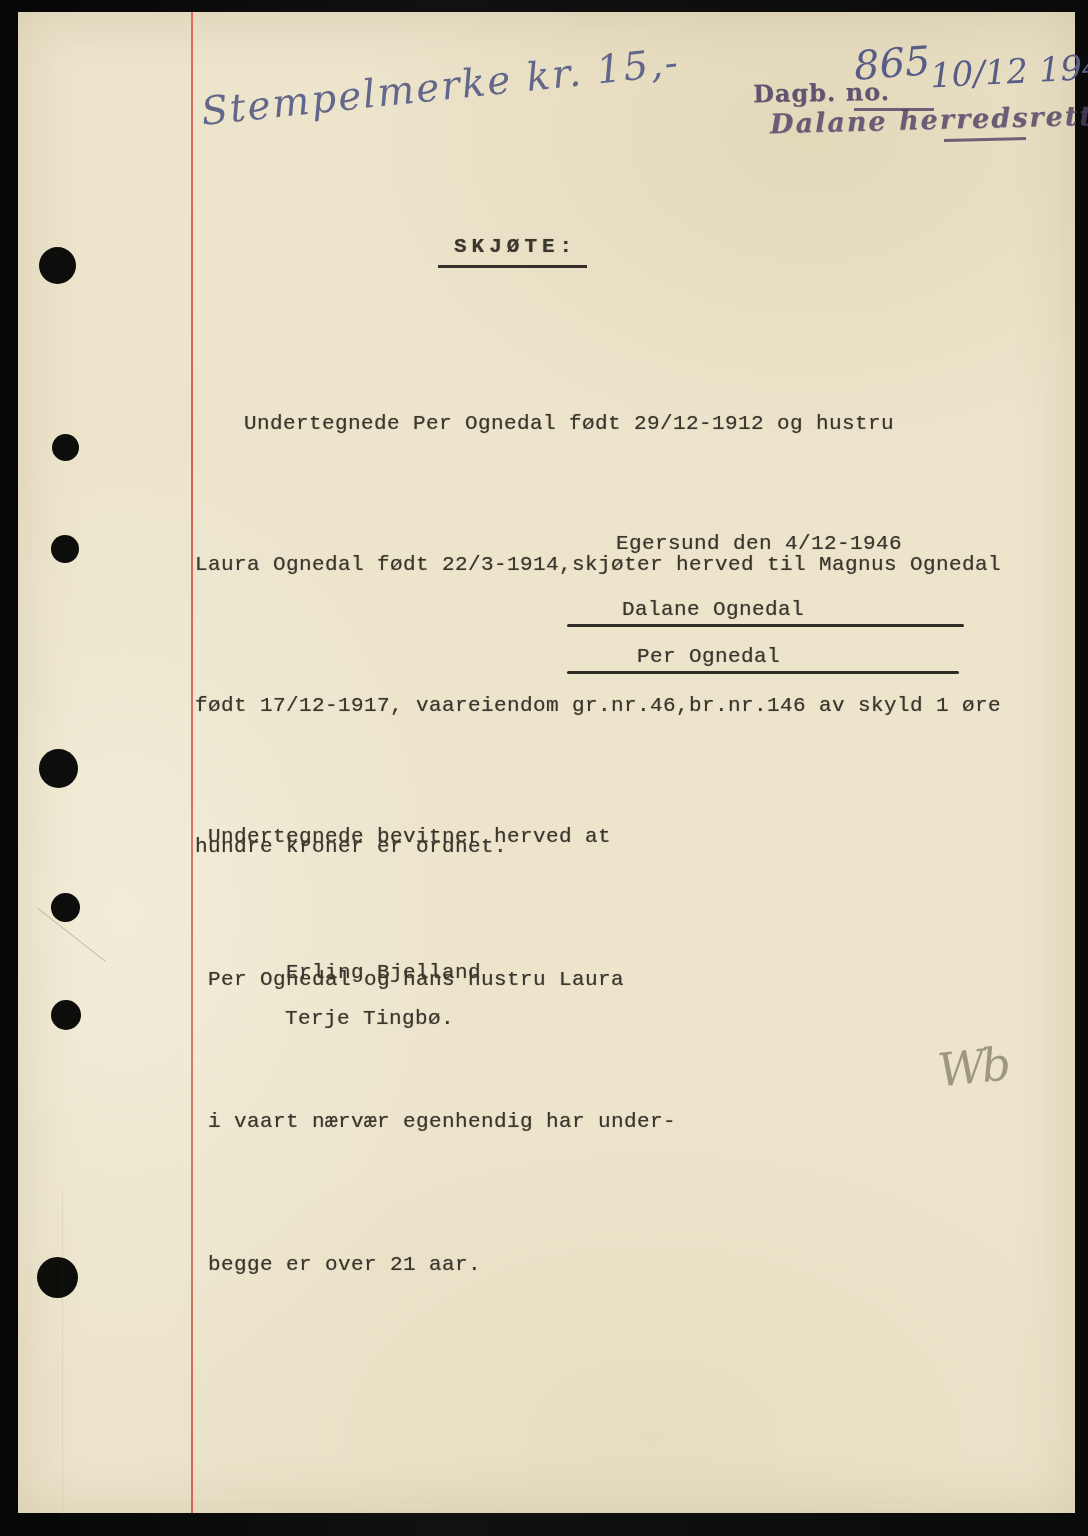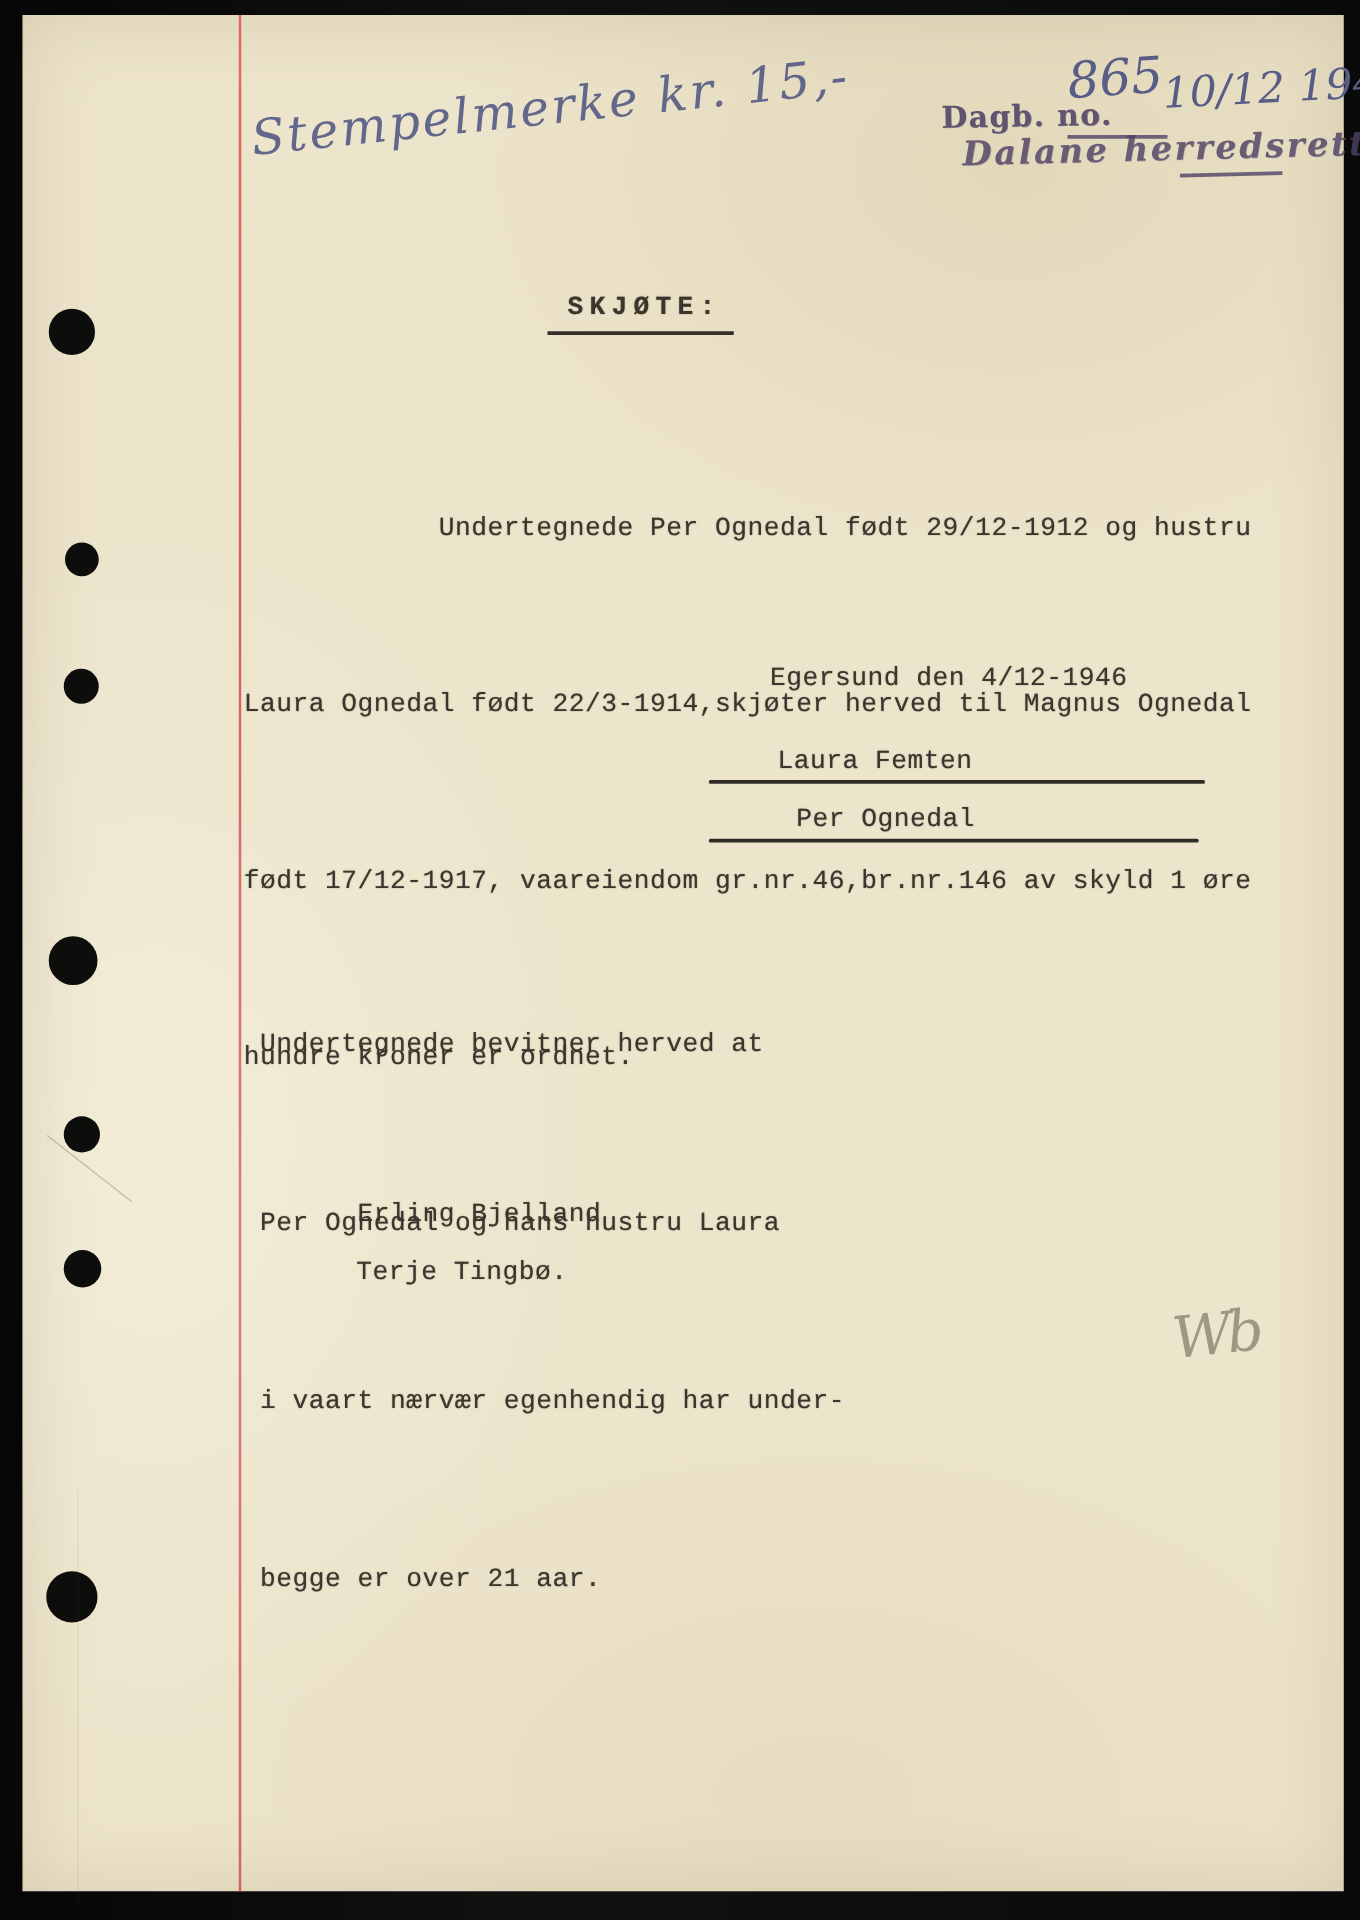--- a/index.html
+++ b/index.html
@@ -108,29 +108,29 @@
   <span class="stamp stamp-label" style="left:735px; top:66px;">Dagb. no.</span>
   <span class="hw hw-number" style="left:836px; top:28px;">865</span>
   <div class="stamp-underline" style="left:836px; top:96px; width:80px;"></div>
   <span class="hw hw-date" style="left:912px; top:38px;">10/12 1946.</span>
   <span class="stamp stamp-court" style="left:752px; top:92px;">Dalane herredsrett</span>
   <div class="stamp-underline" style="left:926px; top:126px; width:82px; transform:rotate(-1.5deg);"></div>
 
   <span class="tw deed-title" style="left:420px; top:210px;">SKJØTE:</span>
 
   <div class="tw" style="left:177px; top:294px;">
-    <div style="text-indent:49px;text-align:right;">Undertegnede Per Ognedal født 29/12-1912 og hustru</div>
+    <div style="text-indent:49px;">Undertegnede Per Ognedal født 29/12-1912 og hustru</div>
     <div>Laura Ognedal født 22/3-1914,skjøter herved til Magnus Ognedal</div>
     <div>født 17/12-1917, vaareiendom gr.nr.46,br.nr.146 av skyld 1 øre</div>
     <div>hundre kroner er ordnet.</div>
   </div>
 
   <span class="tw" style="left:598px; top:508px;">Egersund den 4/12-1946</span>
 
-  <span class="tw sig-name" style="left:604px; top:585px;">Laura Femten</span>
+  <span class="tw sig-name" style="left:604px; top:585px;">Dalane Ognedal</span>
   <div class="sig-line" style="left:549px; top:612px; width:397px;"></div>
   <span class="tw sig-name" style="left:619px; top:632px;">Per Ognedal</span>
   <div class="sig-line" style="left:549px; top:659px; width:392px;"></div>
 
   <div class="tw" style="left:190px; top:706px; line-height:47.5px;">
     <div>Undertegnede bevitner herved at</div>
     <div>Per Ognedal og hans hustru Laura</div>
     <div>i vaart nærvær egenhendig har under-</div>
     <div>begge er over 21 aar.</div>
   </div>

